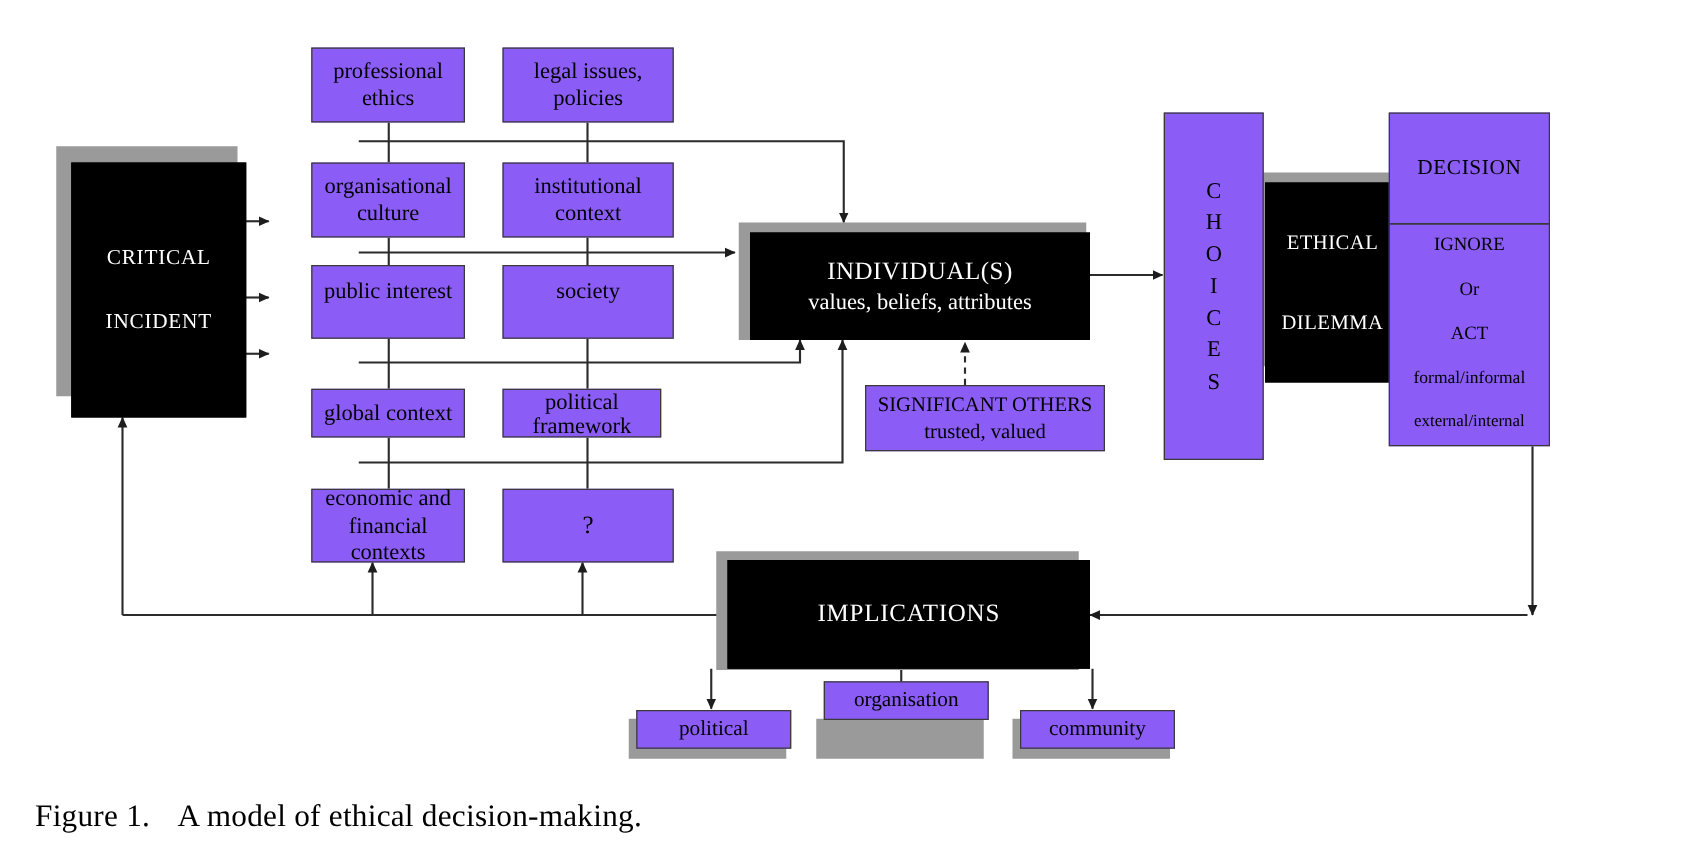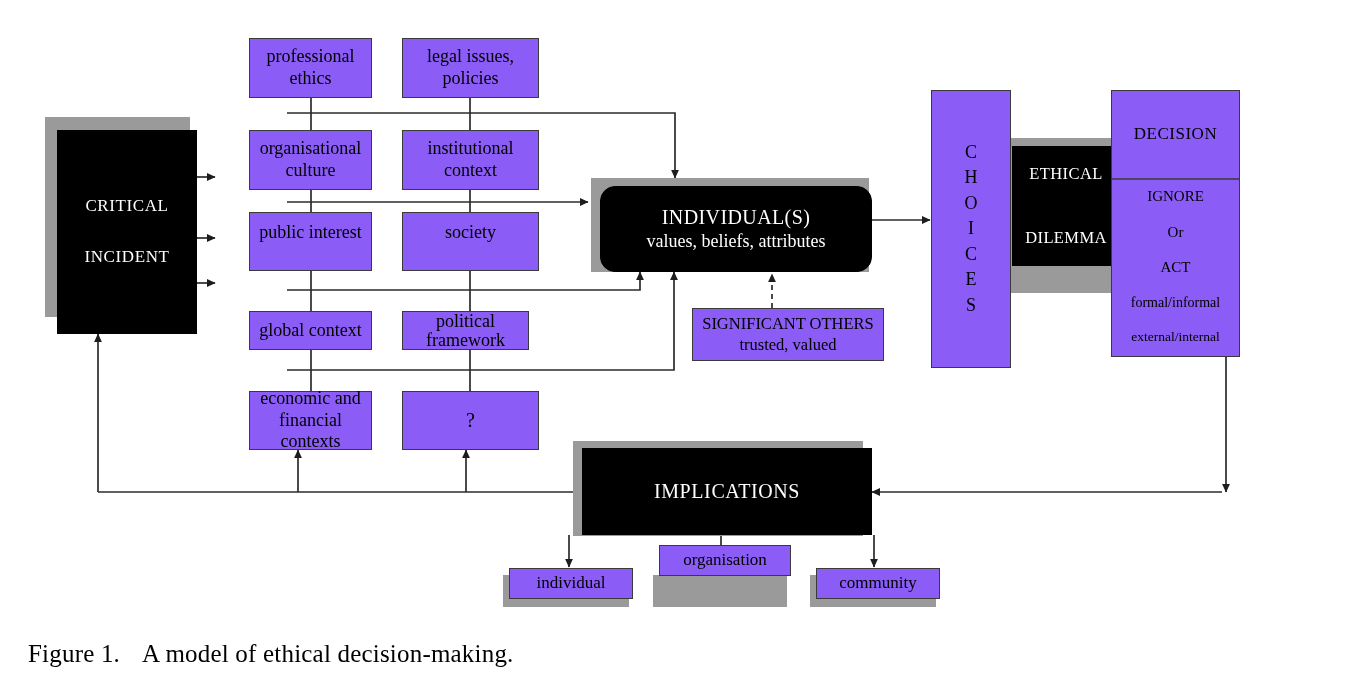--- a/index.html
+++ b/index.html
@@ -176,21 +176,21 @@
 
   <div class="box white" style="left:402px;top:311px;width:127px;height:39px;font-size:18px;padding:0 4px;line-height:1.05;">
     <span class="lbl">political framework</span>
   </div>
 
   <div class="box white" style="left:402px;top:391px;width:137px;height:59px;font-size:20px;padding:0 4px;">
     <span class="lbl">?</span>
   </div>
 
   <div class="shadow" style="left:591px;top:178px;width:278px;height:94px;"></div>
-  <div class="box black stack" style="left:600px;top:186px;width:272px;height:86px;border-radius:15px;">
+  <div class="box black stack" style="left:600px;top:186px;width:272px;height:86px;">
     <span class="lbl" style="font-size:20px;letter-spacing:.4px;">INDIVIDUAL(S)</span>
     <span class="lbl" style="font-size:18px;margin-top:2px;">values, beliefs, attributes</span>
   </div>
 
   <div class="box white stack" style="left:692px;top:308px;width:192px;height:53px;">
     <span class="lbl" style="font-size:16.5px;">SIGNIFICANT OTHERS</span>
     <span class="lbl" style="font-size:16.5px;">trusted, valued</span>
   </div>
 
   <div class="box white" style="left:931px;top:90px;width:80px;height:278px;">
@@ -199,21 +199,21 @@
       <span>H</span>
       <span>O</span>
       <span>I</span>
       <span>C</span>
       <span>E</span>
       <span>S</span>
     </div>
   </div>
 
   <div class="shadow" style="left:1004px;top:138px;width:110px;height:155px;"></div>
-  <div class="box black stack" style="left:1012px;top:146px;width:108px;height:120px;font-size:16.5px;letter-spacing:.4px;">
+  <div class="box black stack" style="left:1012px;top:146px;width:108px;height:160px;font-size:16.5px;letter-spacing:.4px;">
     <span class="lbl">ETHICAL</span>
     <span class="lbl" style="margin-top:44px;">DILEMMA</span>
   </div>
 
   <div class="box white" style="left:1111px;top:90px;width:129px;height:267px;display:block;"></div>
   <div class="box" style="left:1111px;top:90px;width:129px;height:89px;font-size:17px;letter-spacing:.5px;z-index:7;">
     <span class="lbl">DECISION</span>
   </div>
   <svg style="position:absolute;left:1111px;top:178px;width:129px;height:2px;z-index:7;">
     <line x1="0" y1="1" x2="129" y2="1" stroke="#3a3a3a" stroke-width="1.4"></line>
@@ -226,21 +226,21 @@
     <span style="font-size:13.5px;">external/internal</span>
   </div>
 
   <div class="shadow" style="left:573px;top:441px;width:290px;height:95px;"></div>
   <div class="box black" style="left:582px;top:448px;width:290px;height:87px;font-size:20px;letter-spacing:.6px;">
     <span class="lbl">IMPLICATIONS</span>
   </div>
 
   <div class="shadow" style="left:503px;top:575px;width:126px;height:32px;"></div>
   <div class="box white" style="left:509px;top:568px;width:124px;height:31px;font-size:17px;">
-    <span class="lbl">individual</span>
+    <span class="lbl">political</span>
   </div>
 
   <div class="shadow" style="left:653px;top:575px;width:134px;height:32px;"></div>
   <div class="box white" style="left:659px;top:545px;width:132px;height:31px;font-size:17px;">
     <span class="lbl">organisation</span>
   </div>
 
   <div class="shadow" style="left:810px;top:575px;width:126px;height:32px;"></div>
   <div class="box white" style="left:816px;top:568px;width:124px;height:31px;font-size:17px;">
     <span class="lbl">community</span>

